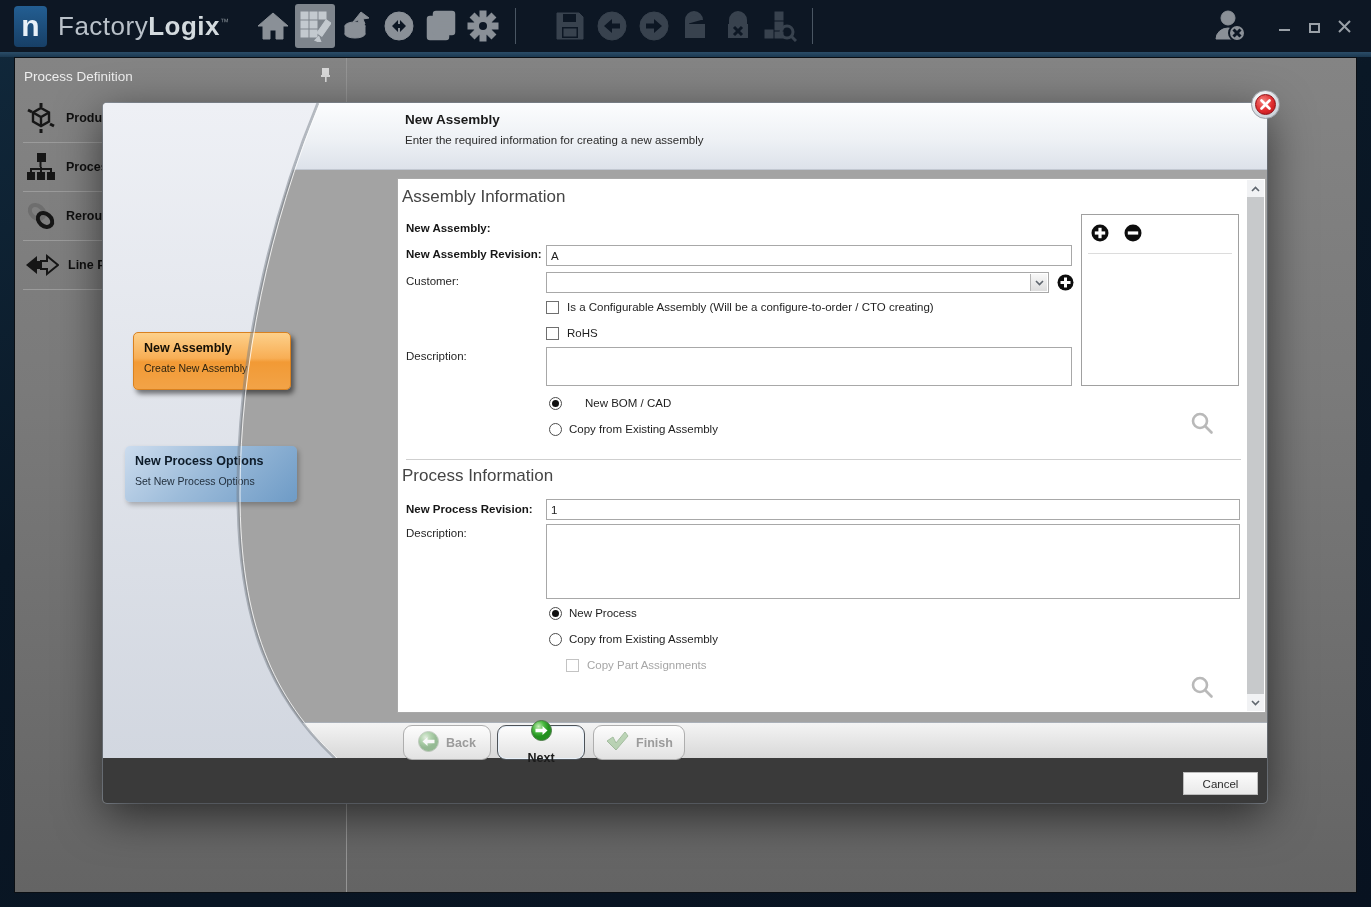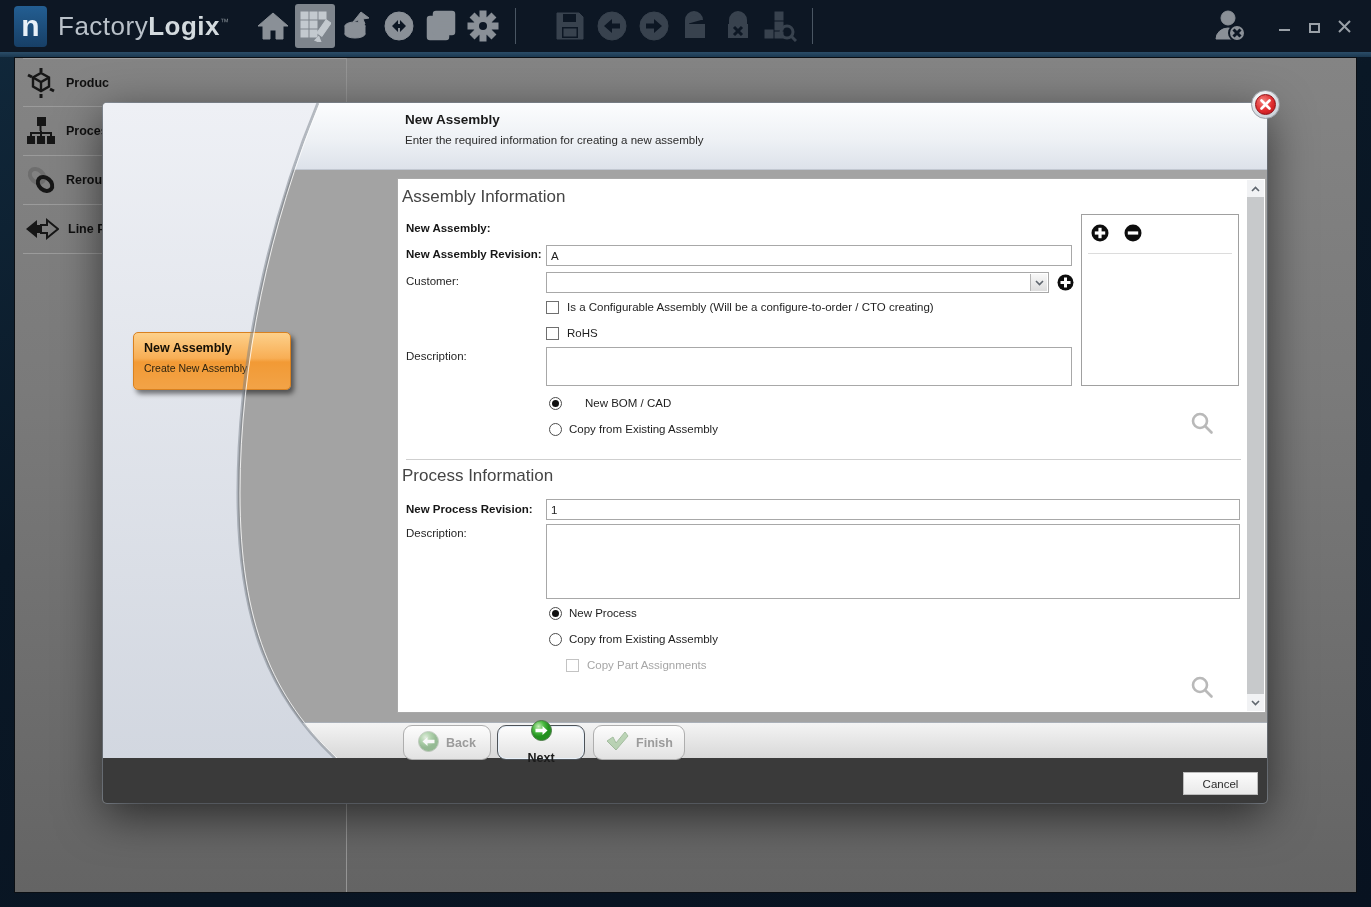--- a/index.html
+++ b/index.html
@@ -264,20 +264,30 @@
             <line x1="12" y1="1" x2="1" y2="12"></line>
           </svg>
       </div>
     </div>
   </div>
 </div>
 <div class="toolbar-strip"></div>
 
 <div class="client">
   <div class="sidebar">
+    <div class="sidebar-header">
+      <span>Process Definition</span>
+      <span class="pin">
+        <svg width="13" height="16" viewBox="0 0 13 16" fill="#d8d8d8">
+            <rect x="3" y="1" width="7" height="7"></rect>
+            <rect x="2" y="8" width="9" height="2"></rect>
+            <rect x="6" y="10" width="1.6" height="5"></rect>
+          </svg>
+      </span>
+    </div>
     <div class="side-item">
       <svg width="32" height="32" viewBox="0 0 32 32" fill="none" stroke="#161616" stroke-width="2.4">
         <path d="M16 6 l8 4.5 v9 L16 24 l-8 -4.5 v-9 Z"></path>
           <path d="M8 10.5 L16 15 l8 -4.5 M16 15 V24"></path>
         <path d="M16 1 v4 M16 27 v4 M3 8 l4 2 M25 22 l4 2" stroke-width="3"></path>
       </svg>
       <span class="lbl">Produc</span>
     </div>
     <div class="side-item">
       <svg width="32" height="32" viewBox="0 0 32 32" fill="#161616">
@@ -322,20 +332,24 @@
     </defs>
     <path d="M0,0 H215 C165,120 135,260 135,390 C135,520 168,595 232,655 H0 Z" fill="url(#gph)"></path>
   </svg>
 
   <div class="dlg-title">New Assembly</div>
   <div class="dlg-subtitle">Enter the required information for creating a new assembly</div>
 
   <div class="step-card card-orange">
     <div class="t">New Assembly</div>
     <div class="s">Create New Assembly</div>
+  </div>
+  <div class="step-card card-blue">
+    <div class="t">New Process Options</div>
+    <div class="s">Set New Process Options</div>
   </div>
 
   <svg class="curve-overlay" width="440" height="655" viewBox="0 0 440 655">
     <path d="M215,0 C165,120 135,260 135,390 C135,520 168,595 232,655" fill="none" stroke="rgba(120,127,138,.5)" stroke-width="3"></path>
     <path d="M217,0 C167,120 137,260 137,390 C137,520 170,595 234,655" fill="none" stroke="rgba(255,255,255,.8)" stroke-width="1"></path>
   </svg>
 
   <div class="form-box">
 
     <div class="section-h" style="top:8px">Assembly Information</div>

